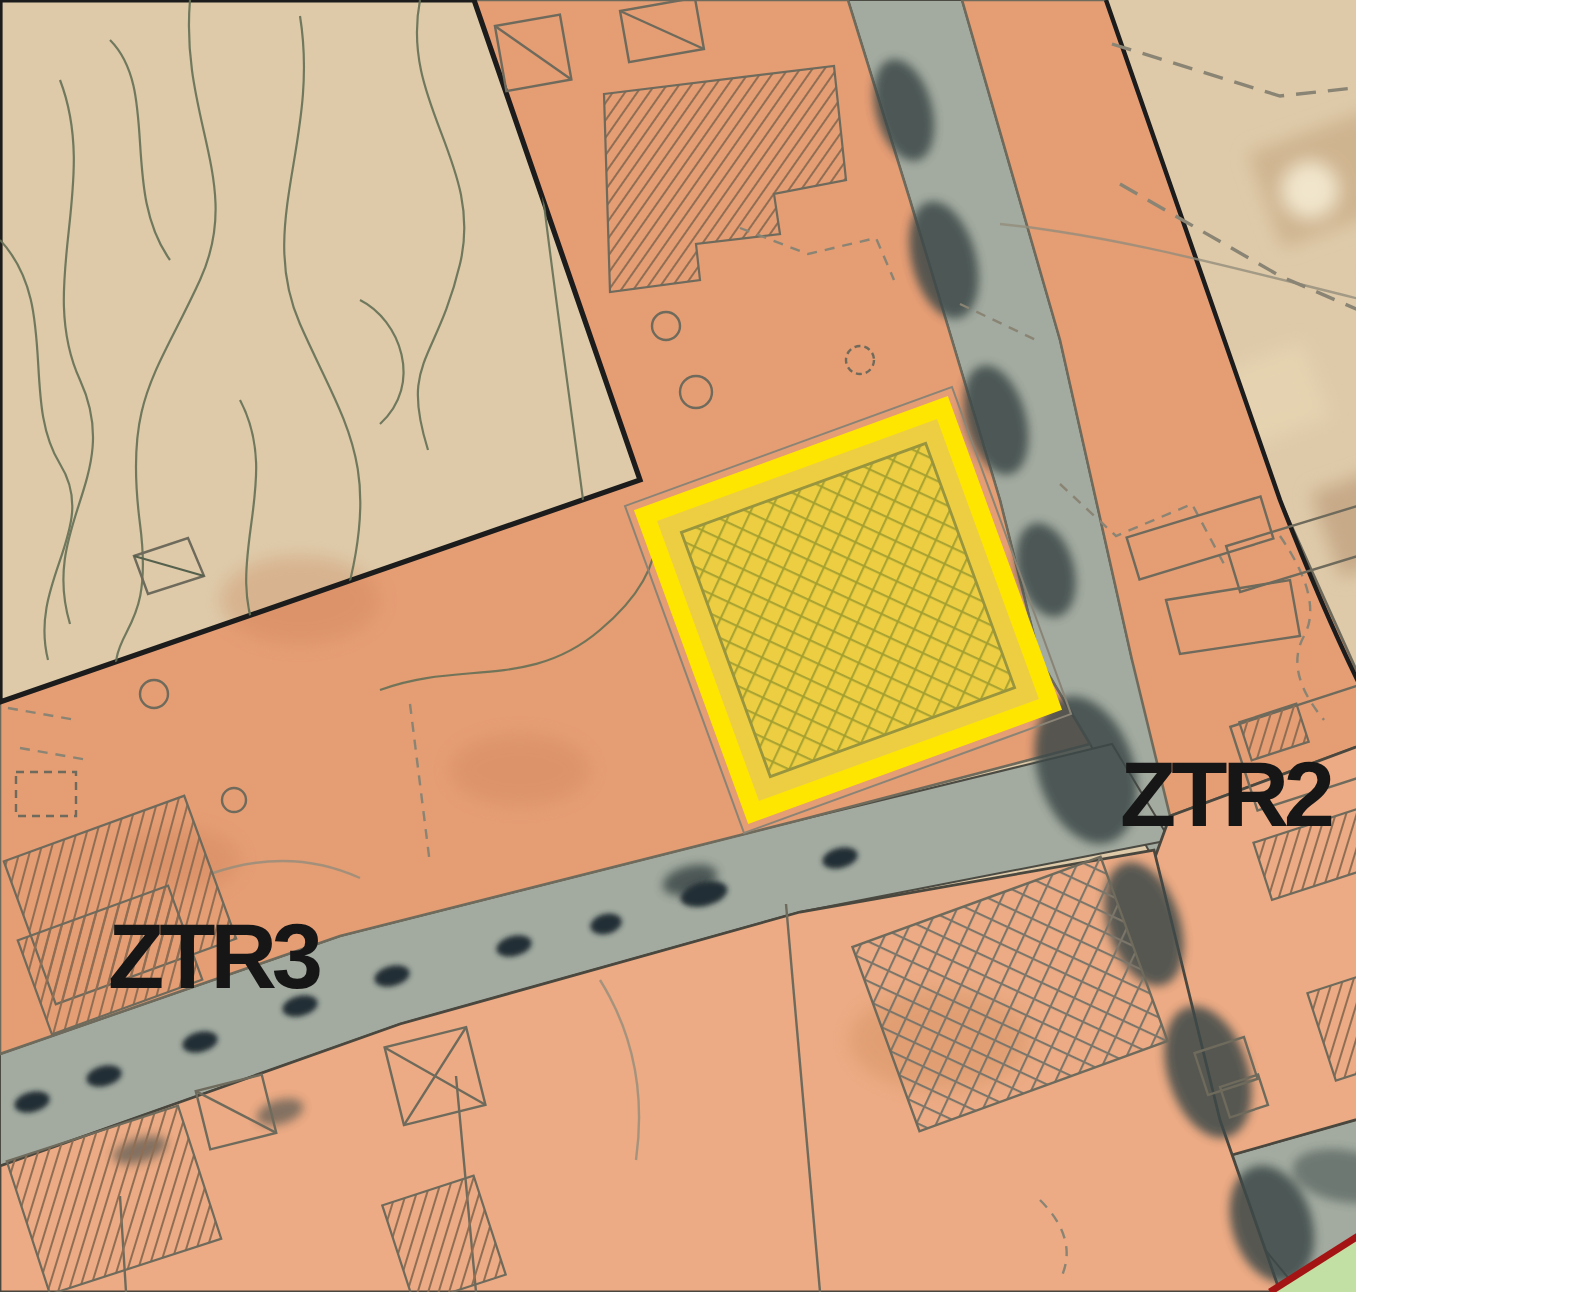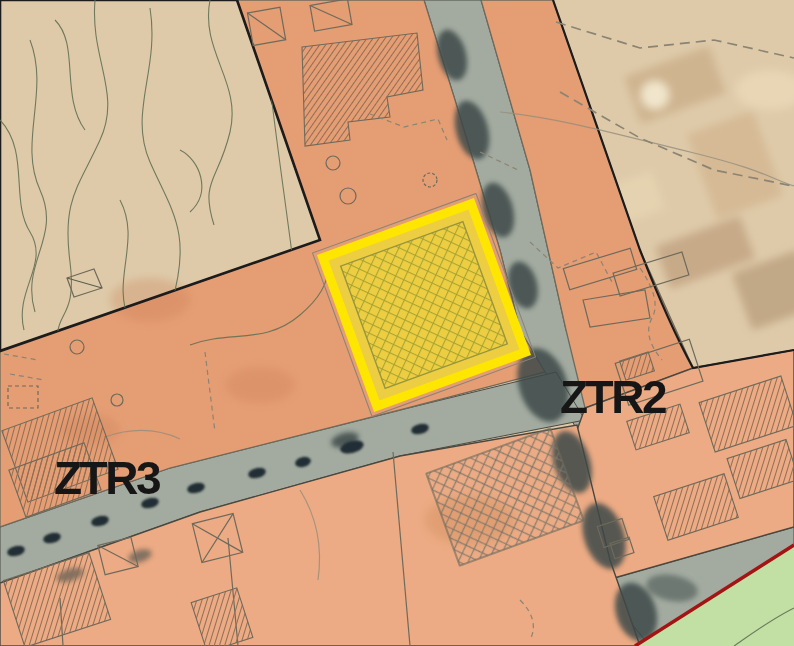--- a/index.html
+++ b/index.html
@@ -1,16 +1,16 @@
 <!DOCTYPE html>
 <html style="--c-green_zone: #b9d897; --c-green_zone_light: #c2e0a4; --c-salmon_zone: #e59d74; --c-salmon_zone_light: #ecab84; --c-tan_zone: #decaa9; --c-road: #a3aba0; --c-road_shadow: #3d4a48; --c-car_blob: #232d35; --c-highlight_border: #ffe600; --c-highlight_fill: #eed938; --c-highlight_hatch: #a3a02f; --c-hatch_line: #8f6e54; --c-crosshatch_line: #7c766a; --c-boundary_black: #1c1c1c; --c-parcel_line: #6e6a5c; --c-contour_line: #647055; --c-dashed_line: #8a8474; --c-red_boundary: #a41414; --c-label_text: #161616;"><head>
 <meta charset="utf-8">
 <style>
   html,body{margin:0;padding:0;background:#fff;}
-  .map-viewport{position:relative;width:794px;height:646px;overflow:hidden;}
+  .map-viewport{position:relative;width:678px;height:646px;overflow:hidden;}
   svg{display:block;}
   .f-tan{fill:var(--c-tan_zone,#decaa9);}
   .f-green{fill:var(--c-green_zone,#b9d897);}
   .f-green2{fill:var(--c-green_zone_light,#c2e0a4);}
   .f-salmon{fill:var(--c-salmon_zone,#e59d74);}
   .f-salmon2{fill:var(--c-salmon_zone_light,#ecab84);}
   .f-road{fill:var(--c-road,#a3aba0);}
   .s-road{stroke:#4b4b43;stroke-width:1;}
   .s-parcel{stroke:var(--c-parcel_line,#6e6a5c);stroke-width:1.3;}
   .s-black{stroke:var(--c-boundary_black,#1c1c1c);fill:none;}

